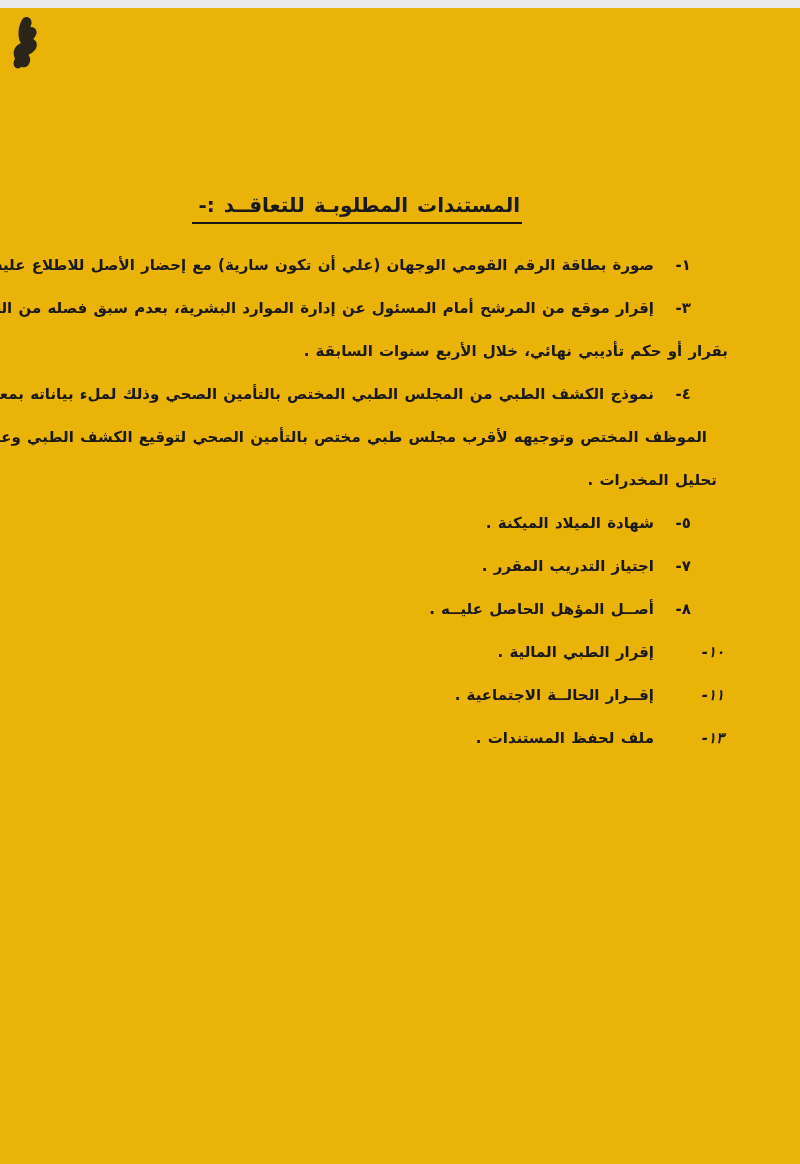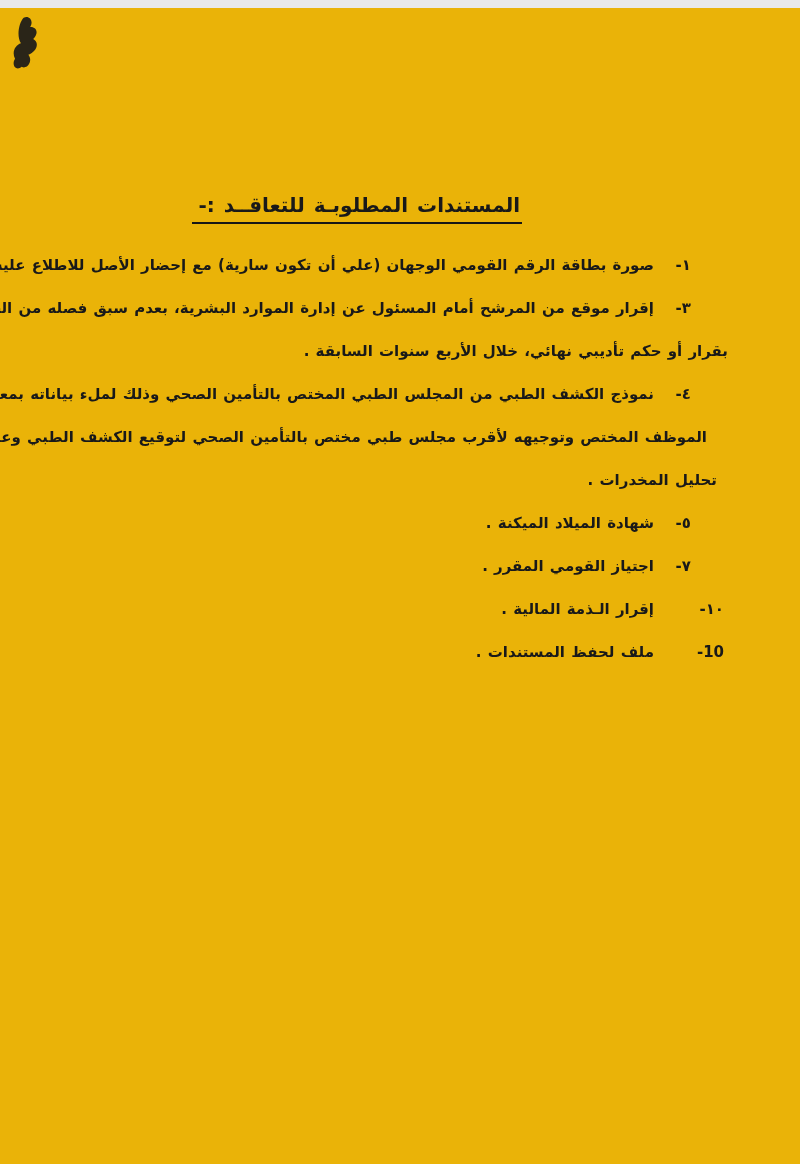--- a/index.html
+++ b/index.html
@@ -60,21 +60,21 @@
     font-weight:bold;
     white-space:nowrap;
     word-spacing:1px;
   }
   .l1{padding-right:101px;}
   .num{
     display:inline-block;
     min-width:37px;
   }
   .item-two .l1{padding-right:68px;}
-  .item-two .num{min-width:70px;}
+  .item-two .num{min-width:70px;font-style:italic;}
   .cont-3{padding-right:64px;}
   .cont-4a{padding-right:85px;}
   .cont-4b{padding-right:75px;}
 </style>
 </head>
 <body>
 
 <div class="page">
   <svg class="smudge" viewBox="0 0 24 58" aria-hidden="true">
     <path fill="#1a1a1a" d="M6,2 C11,-1 16,4 13,10 C19,9 22,15 17,21 C24,24 21,33 14,36 C19,41 15,50 9,48 C4,53 -1,47 2,41 C-2,35 1,28 6,26 C1,20 2,7 6,2 Z"></path>
@@ -101,30 +101,36 @@
         <div class="line cont-4a"><span class="txt">الموظف المختص وتوجيهه لأقرب مجلس طبي مختص بالتأمين الصحي لتوقيع الكشف الطبي وعمل</span></div>
         <div class="line cont-4b"><span class="txt">تحليل المخدرات .</span></div>
       </div>
 
       <div class="item">
         <div class="line l1"><span class="num">٥-</span><span class="txt">شهادة الميلاد الميكنة .</span></div>
       </div>
 
 
       <div class="item">
-        <div class="line l1"><span class="num">٧-</span><span class="txt">اجتياز القومي المقرر .</span></div>
+        <div class="line l1"><span class="num">٧-</span><span class="txt">اجتياز التدريب المقرر .</span></div>
+      </div>
+
+      <div class="item">
+        <div class="line l1"><span class="num">٨-</span><span class="txt">أصــل المؤهل الحاصل عليــه .</span></div>
       </div>
 
 
+      <div class="item item-two">
+        <div class="line l1"><span class="num">١٠-</span><span class="txt">إقرار الطبي المالية .</span></div>
+      </div>
 
       <div class="item item-two">
-        <div class="line l1"><span class="num">١٠-</span><span class="txt">إقرار الـذمة المالية .</span></div>
+        <div class="line l1"><span class="num">١١-</span><span class="txt">إقــرار الحالــة الاجتماعية .</span></div>
       </div>
 
 
-
       <div class="item item-two">
-        <div class="line l1"><span class="num">10-</span><span class="txt">ملف لحفظ المستندات .</span></div>
+        <div class="line l1"><span class="num">١٣-</span><span class="txt">ملف لحفظ المستندات .</span></div>
       </div>
 
     </div>
   </div>
 </div>
 
 </body></html>

